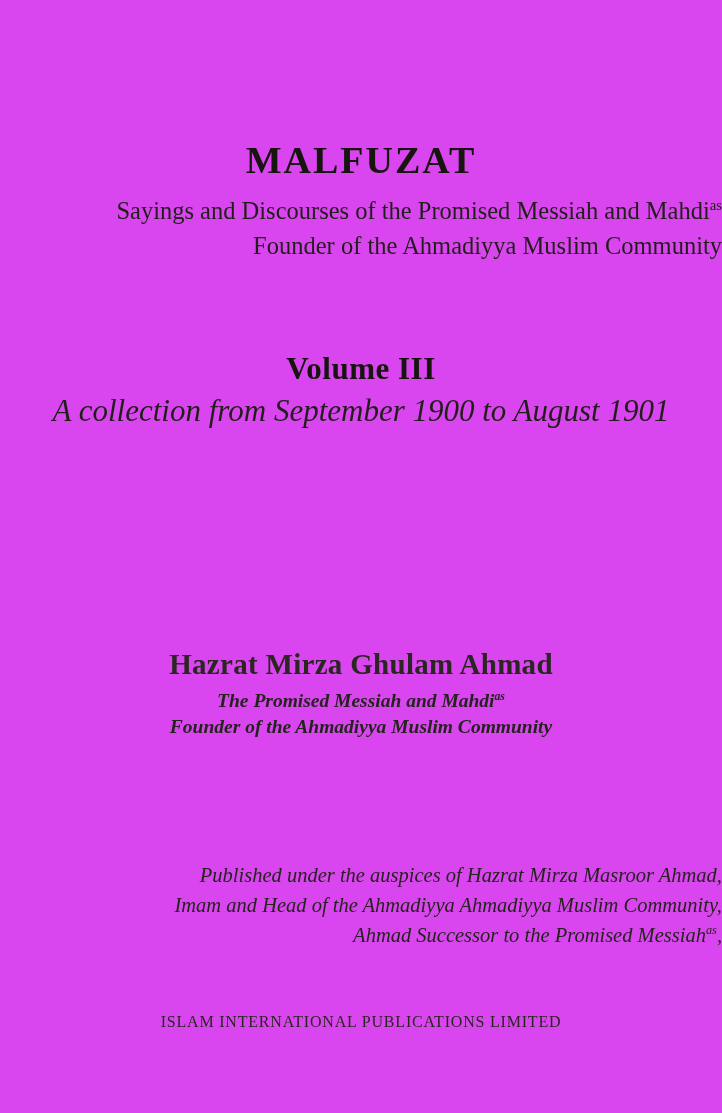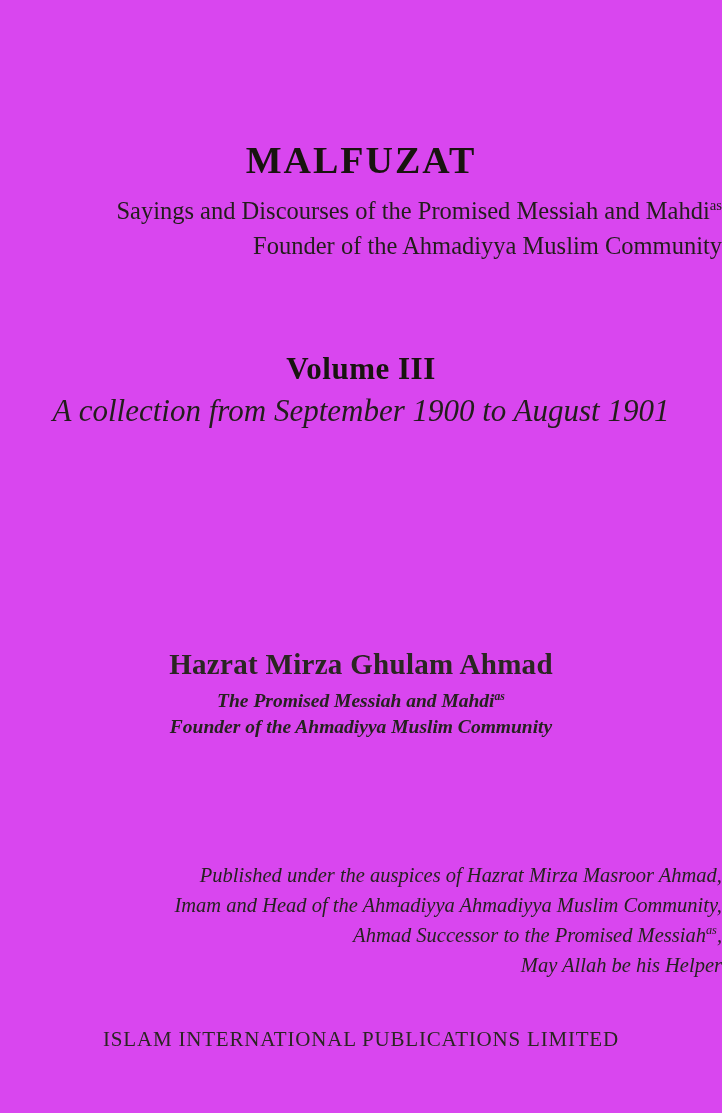--- a/index.html
+++ b/index.html
@@ -81,24 +81,23 @@
     text-align: right;
     font-style: italic;
     font-weight: normal;
     font-size: 20.5px;
     line-height: 30px;
     color: #262220;
     margin-top: 36px;
   }
   .publisher-imprint {
     top: 1013px;
-    font-size: 21px;
+    font-size: 16px;
     letter-spacing: 0.8px;
     color: #2a2622;
-    margin-top: 14px;
   }
   sup.ann {
     font-size: 60%;
     vertical-align: super;
     line-height: 0;
   }
 </style>
 </head>
 <body>
 
@@ -119,18 +118,17 @@
 
   <div class="author-epithet-block">
     <div><span>The Promised Messiah and Mahdi</span><sup class="ann">as</sup></div>
     <div>Founder of the Ahmadiyya Muslim Community</div>
   </div>
 
   <div class="publication-note-block">
     <div>Published under the auspices of Hazrat Mirza Masroor Ahmad,</div>
     <div>Imam and Head of the Ahmadiyya Ahmadiyya Muslim Community,</div>
     <div><span>Ahmad Successor to the Promised Messiah</span><sup class="ann">as</sup><span>,</span></div>
-    <div>May Allah be his Helper</div>
   </div>
 
   <div class="line publisher-imprint">ISLAM INTERNATIONAL PUBLICATIONS LIMITED</div>
 
 </div>
 
 </body></html>

